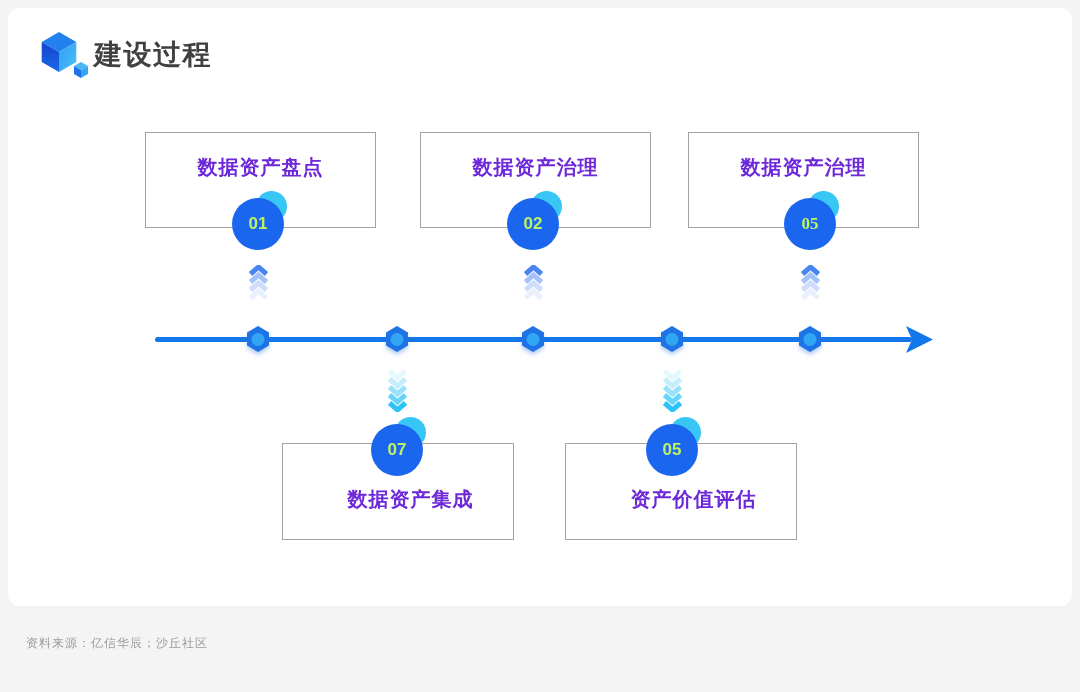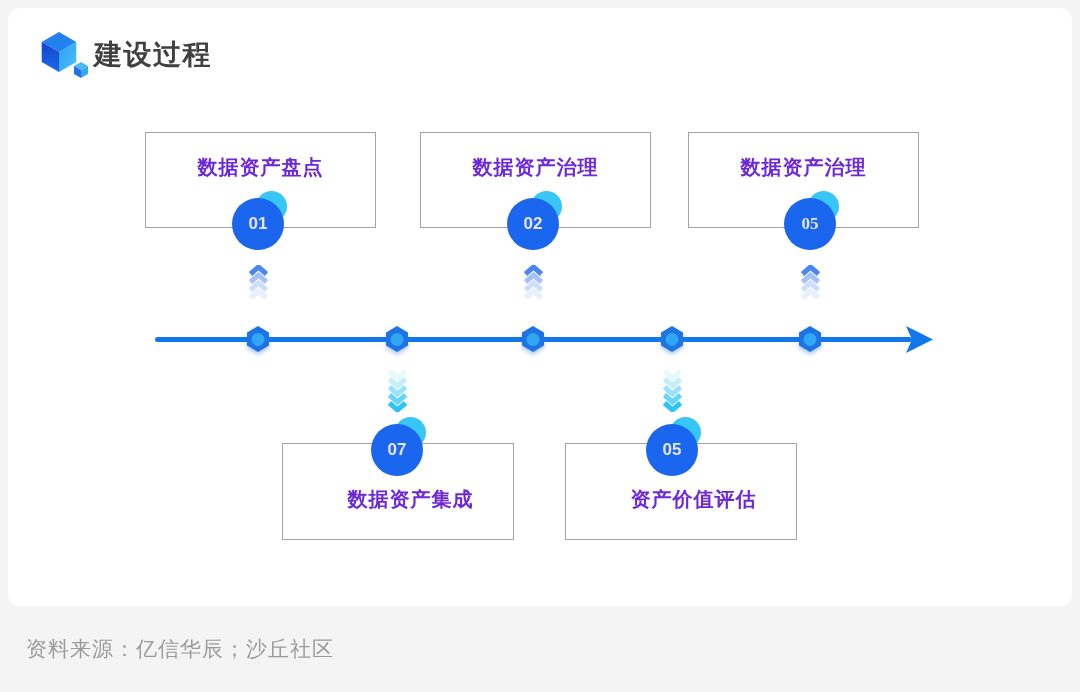--- a/index.html
+++ b/index.html
@@ -37,21 +37,21 @@
   .box-2{left:282px;top:443px;width:232px;height:97px;}
   .box-4{left:565px;top:443px;width:232px;height:97px;}
   
   .badge{position:absolute;width:52px;height:52px;}
   .badge .accent{
     position:absolute;left:24px;top:-7px;width:31px;height:31px;
     border-radius:50%;background:#38c6f4;
   }
   .badge .circle{
     position:absolute;left:0;top:0;width:52px;height:52px;border-radius:50%;
-    background:#1b66ef;color:#e5e5e5;font-size:17px;font-weight:700;
+    background:#1b66ef;color:#bef264;font-size:17px;font-weight:700;
     display:flex;align-items:center;justify-content:center;z-index:1;
   }
   .badge-01{left:232px;top:198px;}
   .badge-03{left:507px;top:198px;}
   .badge-05{left:784px;top:198px;font-family:Liberation Serif, serif;}
   .badge-02{left:371px;top:424px;}
   .badge-04{left:646px;top:424px;}
   
   .tl-line{
     position:absolute;left:155px;top:337px;width:757px;height:5px;
@@ -64,21 +64,21 @@
   
   .chev{position:absolute;}
   .chev-up-1{left:248px;top:265px;}
   .chev-up-3{left:523px;top:265px;}
   .chev-up-5{left:800px;top:265px;}
   .chev-dn-2{left:387px;top:368px;}
   .chev-dn-4{left:662px;top:368px;}
   
   .source-note{
     position:absolute;left:26px;top:635px;
-    font-size:21px;color:#9b9b9b;letter-spacing:1px;
+    font-size:12px;color:#9b9b9b;letter-spacing:1px;
   }
 </style>
 </head>
 <body>
 
 <div class="card"></div>
 
 <svg class="logo" viewBox="0 0 52 48">
   <defs>
     <linearGradient id="gRight" x1="0" y1="0" x2="1" y2="1">

